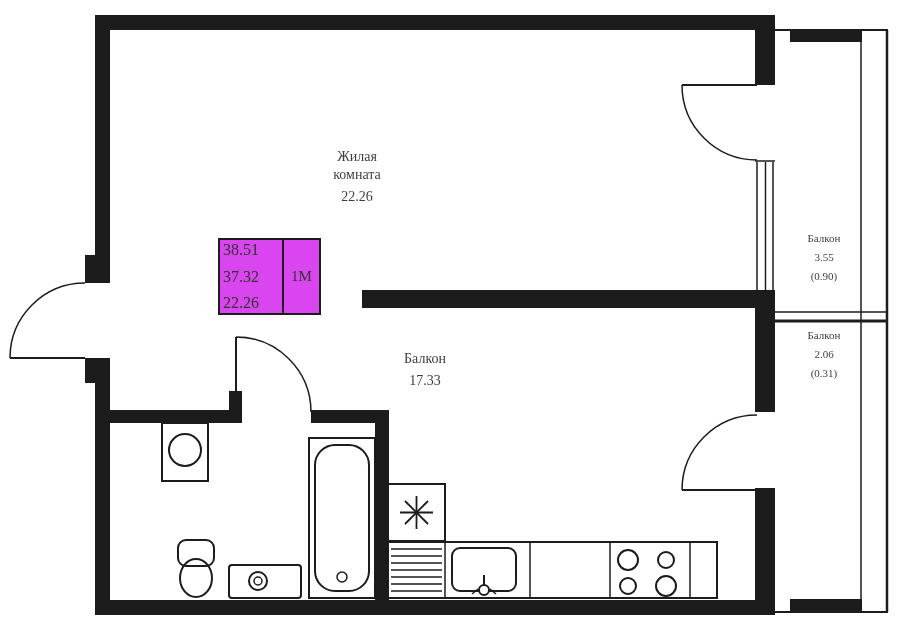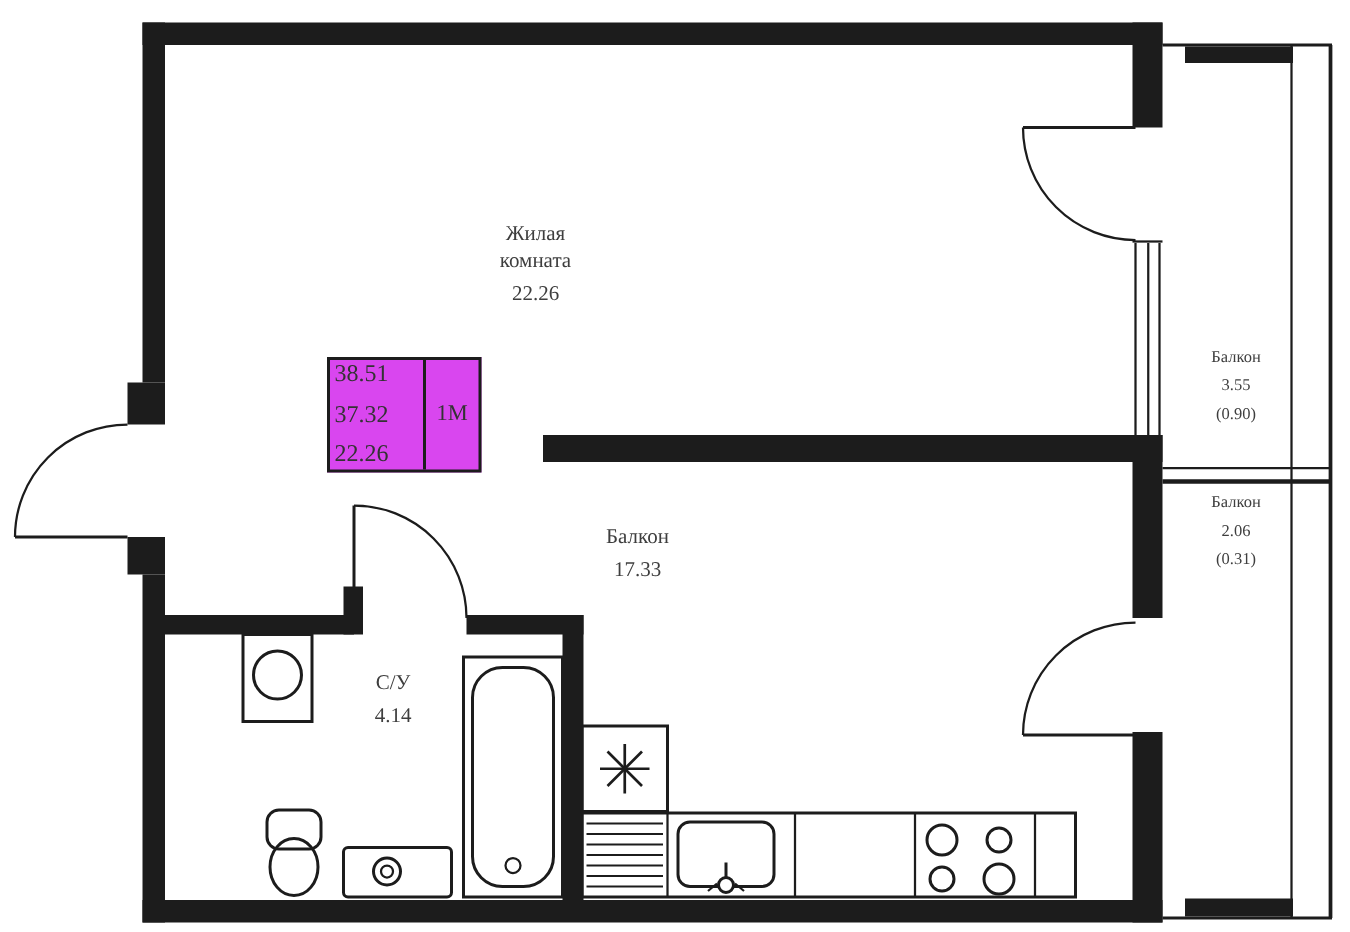--- a/index.html
+++ b/index.html
@@ -157,24 +157,20 @@
   <div class="label" style="left:312px;top:148px;width:90px;">
     <div>Жилая комната</div>
     <div class="area">22.26</div>
   </div>
 
   <div class="label" style="left:385px;top:350px;width:80px;">
     <div>Балкон</div>
     <div class="area">17.33</div>
   </div>
 
-  <div class="label" style="left:227px;top:447px;width:70px;">
-    <div>С/У</div>
-    <div class="area">4.14</div>
-  </div>
 
   <div class="label balcony" style="left:785px;top:229px;width:78px;">
     <div>Балкон</div>
     <div>3.55</div>
     <div>(0.90)</div>
   </div>
 
   <div class="label balcony" style="left:785px;top:326px;width:78px;">
     <div>Балкон</div>
     <div>2.06</div>

